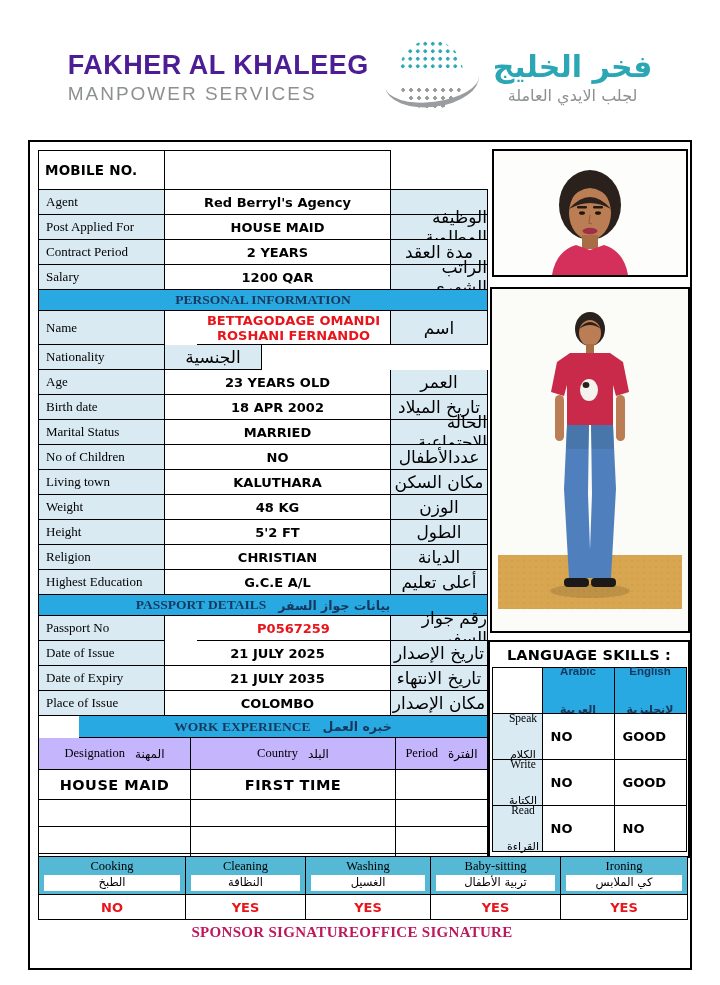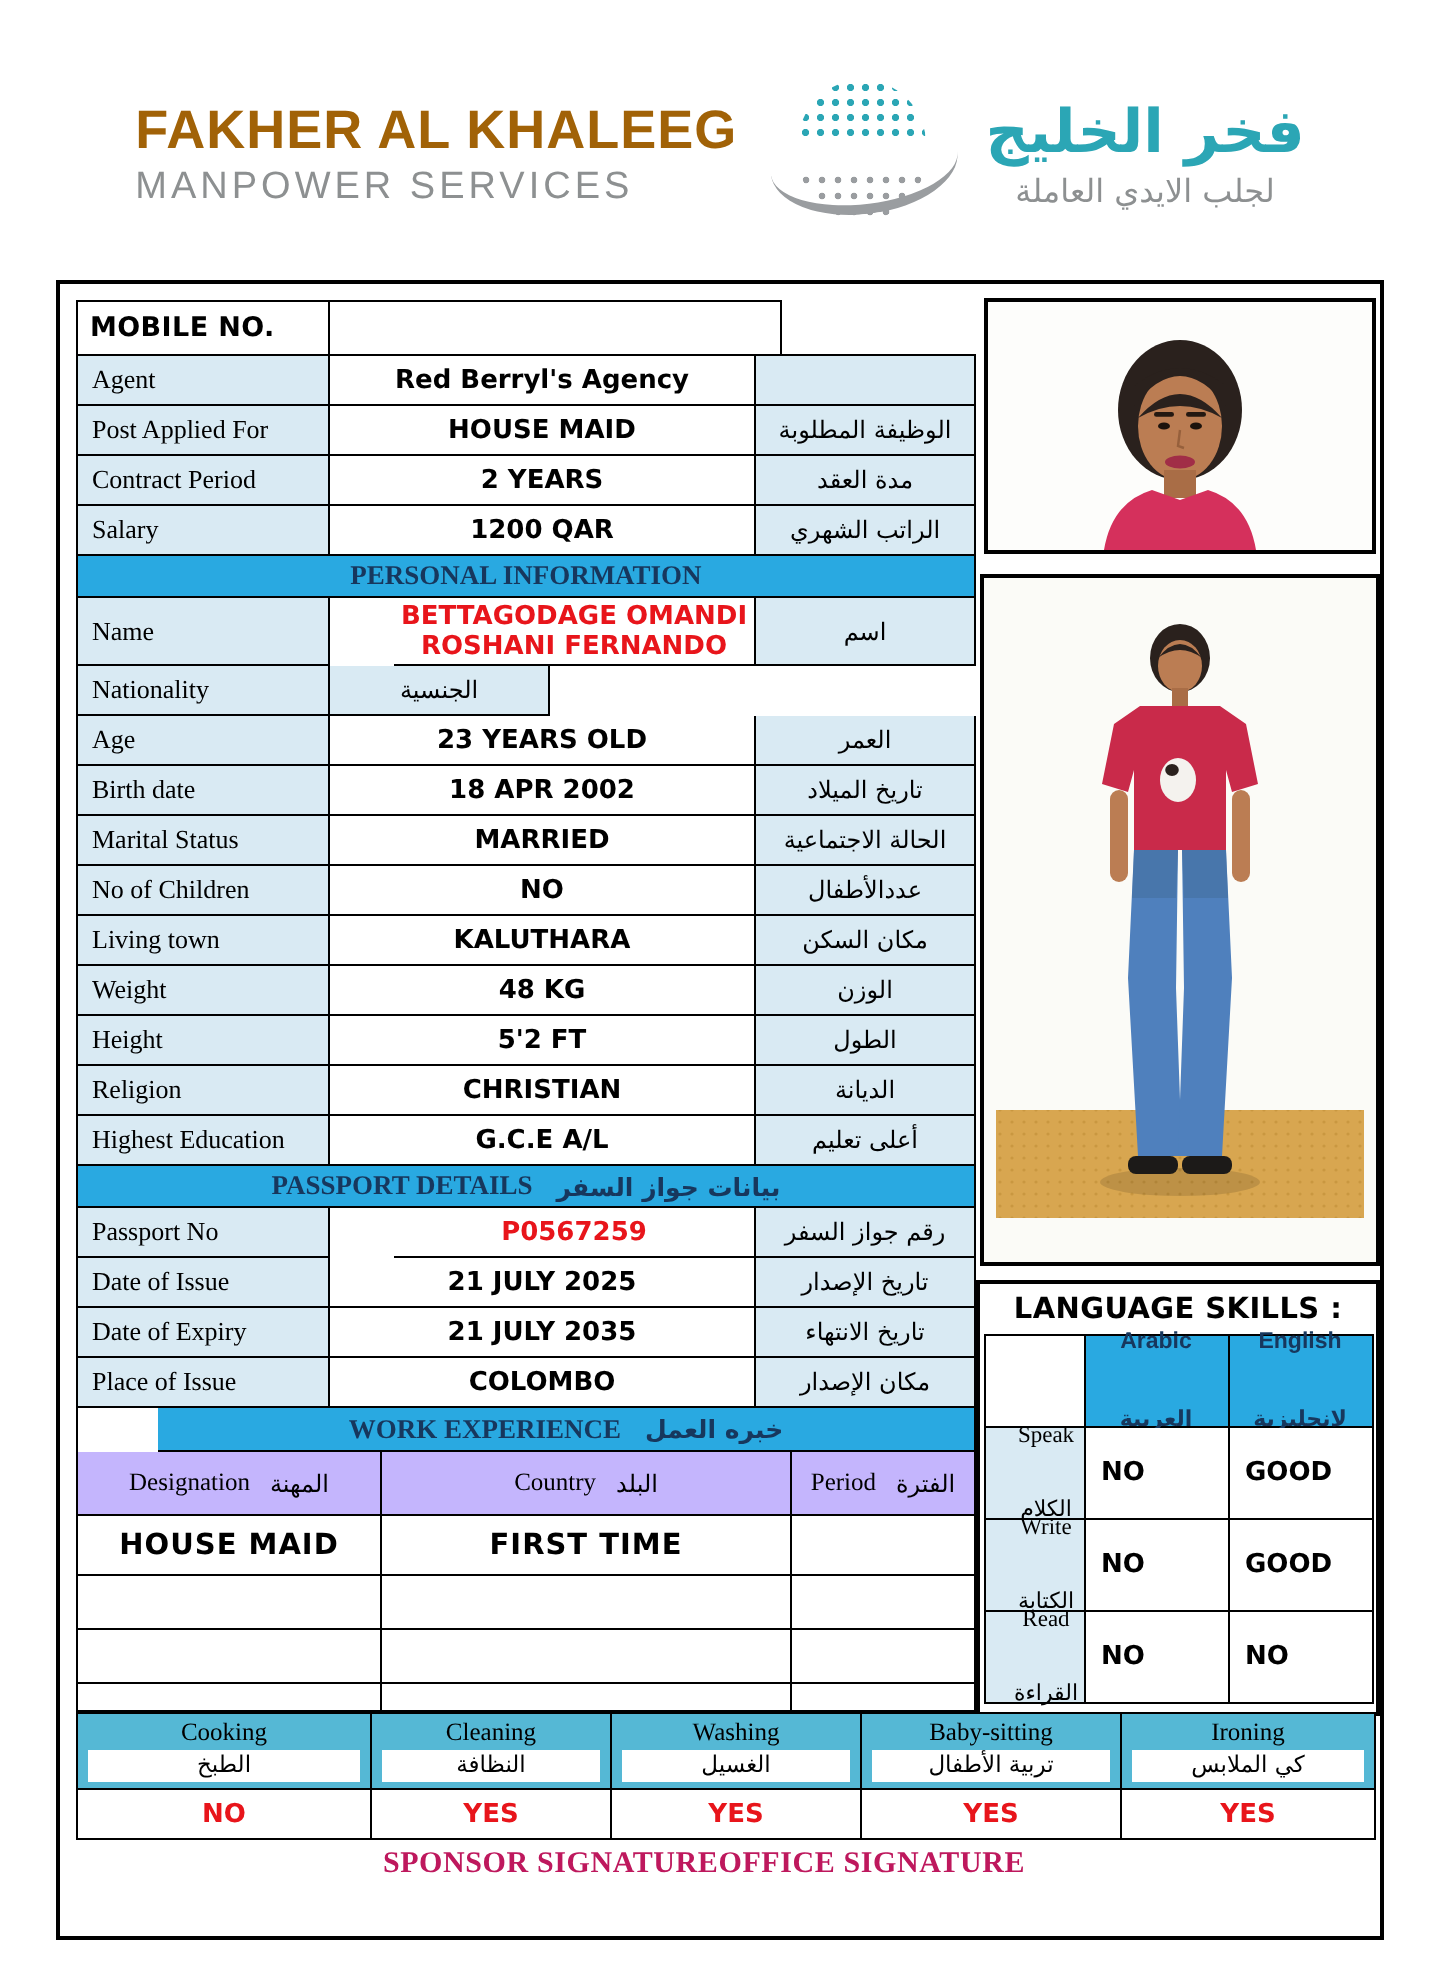--- a/index.html
+++ b/index.html
@@ -2,55 +2,55 @@
 <html><head>
 <meta charset="utf-8">
 <style>
   html,body{margin:0;padding:0;}
   body{width:720px;height:985px;background:#fff;font-family:"Liberation Sans",sans-serif;color:#000;}
   .doc{position:relative;width:720px;height:985px;background:#fff;overflow:hidden;}
 
   
   .brand-row{display:flex;justify-content:center;align-items:center;gap:22px;padding-top:40px;}
   .brand-en{text-align:left;}
-  .brand-en-l1{color:#a16207;font-weight:800;font-size:27px;letter-spacing:.5px;font-family:"Liberation Sans",sans-serif;}
+  .brand-en-l1{color:#4c1d95;font-weight:800;font-size:27px;letter-spacing:.5px;font-family:"Liberation Sans",sans-serif;}
   .brand-en-l2{color:#8d9091;font-weight:500;font-size:19px;letter-spacing:2px;margin-top:2px;}
   .globe{width:80px;height:74px;position:relative;flex:0 0 auto;}
   .gd-top{position:absolute;left:8px;top:0;width:64px;height:64px;border-radius:50%;
     background-image:radial-gradient(circle,#2ba6b5 1.7px,transparent 1.9px);background-size:7.5px 7.5px;
     clip-path:polygon(0 0,100% 0,100% 50%,0 50%);}
   .gd-bot{position:absolute;left:8px;top:6px;width:64px;height:64px;border-radius:50%;
     background-image:radial-gradient(circle,#9a9da0 1.6px,transparent 1.8px);background-size:8px 8px;
     clip-path:polygon(0 62%,100% 62%,100% 100%,0 100%);}
   .g-swoosh{position:absolute;left:-6px;top:16px;width:94px;height:46px;border-bottom:5px solid #9a9da0;border-radius:50%;transform:rotate(-7deg);}
   .brand-ar{text-align:center;font-family:"DejaVu Sans",sans-serif;}
   .brand-ar-l1{color:#2ba6b5;font-weight:700;font-size:30px;line-height:34px;}
   .brand-ar-l2{color:#8d9091;font-size:16px;margin-top:2px;}
 
   
   .content{position:absolute;left:28px;top:140px;width:664px;height:830px;border:2px solid #000;box-sizing:border-box;background:#fff;}
 
   
   .ltable{position:absolute;left:8px;top:8px;width:450px;}
-  .mrow{display:flex;width:353px;height:28px;border-top:1px solid #000;border-left:1px solid #000;box-sizing:border-box;}
+  .mrow{display:flex;width:353px;height:40px;border-top:1px solid #000;border-left:1px solid #000;box-sizing:border-box;}
   .mainrows{width:450px;border-top:1px solid #000;border-left:1px solid #000;margin-top:-1px;box-sizing:border-box;}
   .r{display:flex;height:25px;}
   .r-name{height:34px;}
   .r-sec{height:21px;}
   .r-wehead{height:22px;padding-left:40px;}
   .r-wecol{height:32px;}
   .r-we1{height:30px;}
   .r-we2{height:27px;}
   .r-we3{height:14px;}
   .c{border-right:1px solid #000;border-bottom:1px solid #000;box-sizing:border-box;display:flex;align-items:center;min-width:0;}
   .lab{width:126px;background:#d9eaf3;padding-left:7px;font-family:"Liberation Serif",serif;font-size:13px;}
   .mlab{width:126px;background:#fff;padding-left:6px;font-family:"DejaVu Sans",sans-serif;font-weight:800;font-size:13.5px;letter-spacing:.2px;}
   .val{flex:1;justify-content:center;text-align:center;font-family:"DejaVu Sans",sans-serif;font-weight:700;font-size:13px;background:#fff;}
   .val .wrapname{display:inline-block;max-width:190px;line-height:15px;}
-  .arc{width:110px;background:#d9eaf3;justify-content:center;font-family:"DejaVu Sans",sans-serif;font-size:12px;}
+  .arc{width:97px;background:#d9eaf3;justify-content:center;font-family:"DejaVu Sans",sans-serif;font-size:17px;}
   .red{color:#e8151b;margin-left:32px;}
   .sech{width:100%;justify-content:center;gap:12px;background:#29a9e1;color:#17375d;font-family:"Liberation Serif",serif;font-weight:700;font-size:13.5px;}
   .sech .ar{font-family:"DejaVu Sans",sans-serif;font-size:12.5px;font-weight:700;}
   .wecol{background:#c4b5fd;justify-content:center;gap:10px;font-family:"Liberation Serif",serif;font-size:12.5px;}
   .wecol .ar{font-family:"DejaVu Sans",sans-serif;font-size:12px;}
   .wec1{width:152px;}
   .wec2{width:205px;}
   .wec3{flex:1;}
   .weval{justify-content:center;background:#fff;font-family:"DejaVu Sans",sans-serif;font-weight:700;font-size:14.5px;letter-spacing:.5px;}
 

